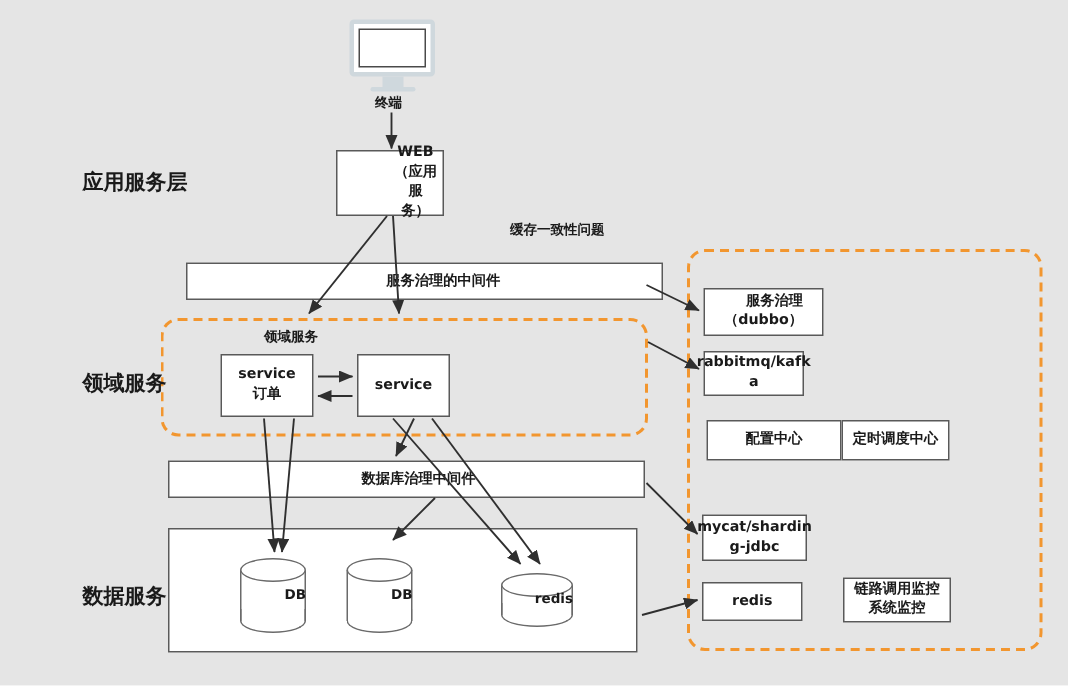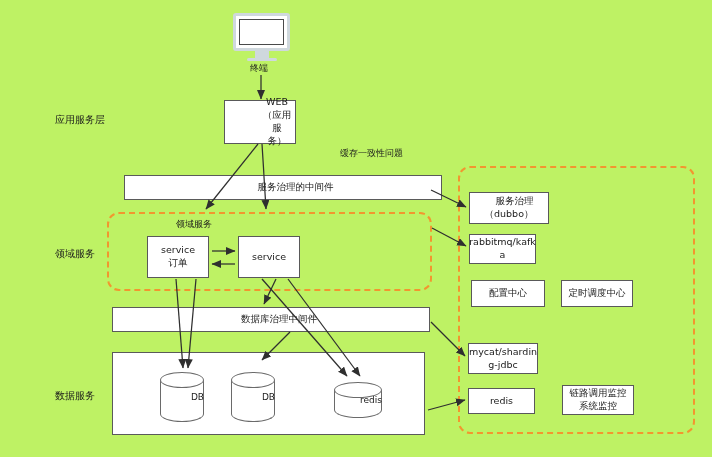--- a/index.html
+++ b/index.html
@@ -4,22 +4,23 @@
 <style>
   html,body{margin:0;padding:0;background:#ffffff;}
   body{
     font-family:"DejaVu Sans","Liberation Sans",sans-serif;
     -webkit-font-smoothing:antialiased;
   }
   #canvas{
     position:relative;
     width:712px;
     height:457px;
-    background:#bef264;
+    background:#e5e5e5;
     overflow:hidden;
+    font-weight:bold;
   }
   
   .box{
     position:absolute;
     box-sizing:border-box;
     border:1.3px solid #595959;
     background:#ffffff;
     display:flex;
     align-items:center;
     justify-content:center;
@@ -44,21 +45,21 @@
   }
   .plainbox{
     position:absolute;
     box-sizing:border-box;
     border:1.4px solid #5a5a5a;
     background:#ffffff;
     z-index:2;
   }
   .layer-label{
     position:absolute;
-    font-size:10px;
+    font-size:14px;
     color:#1a1a1a;
     white-space:nowrap;
     z-index:5;
   }
   .free-label{
     position:absolute;
     font-size:9px;
     color:#1a1a1a;
     white-space:nowrap;
     z-index:6;
@@ -216,21 +217,21 @@
     <div class="cap"></div>
     <div class="cyl-label">redis</div>
   </div>
 
   <div class="box" style="left:469px;top:192px;width:80px;height:32px;text-align:right;">服务治理
 （dubbo）</div>
 
   <div class="box" style="left:469px;top:234px;width:67px;height:30px;">rabbitmq/kafk
 a</div>
 
-  <div class="box" style="left:471px;top:280px;width:74px;height:27px;">配置中心</div>
+  <div class="box" style="left:471px;top:280px;width:90px;height:27px;">配置中心</div>
 
   <div class="box" style="left:561px;top:280px;width:72px;height:27px;">定时调度中心</div>
 
   <div class="box" style="left:468px;top:343px;width:70px;height:31px;">mycat/shardin
 g-jdbc</div>
 
   <div class="box" style="left:562px;top:340px;width:72px;height:30px;margin-top:45px;">链路调用监控
 系统监控</div>
 
   <div class="box" style="left:468px;top:388px;width:67px;height:26px;">redis</div>

